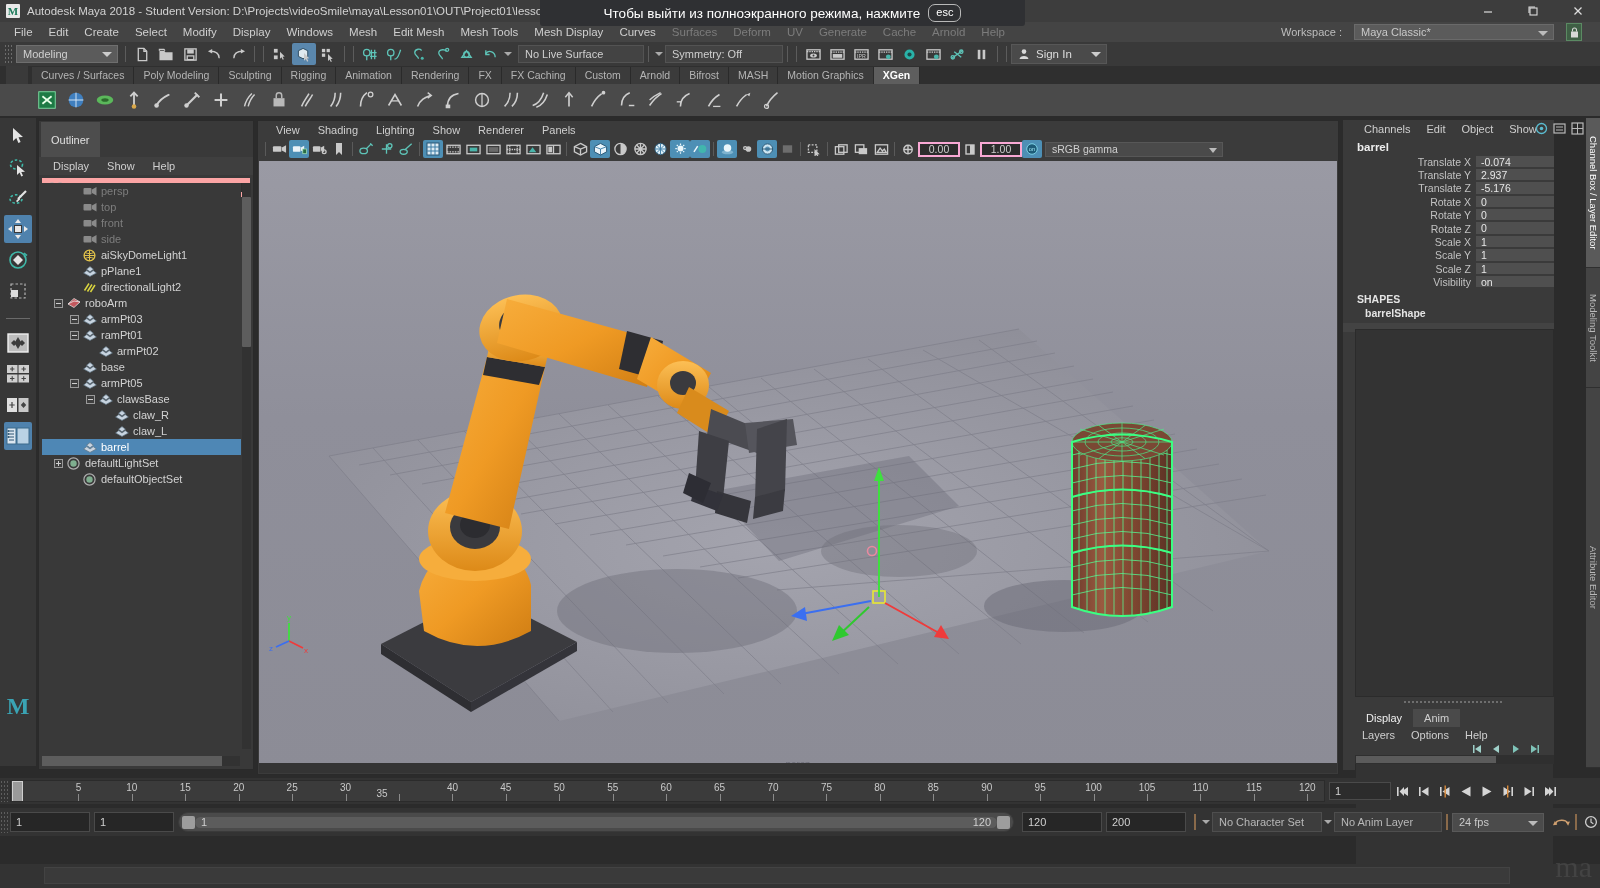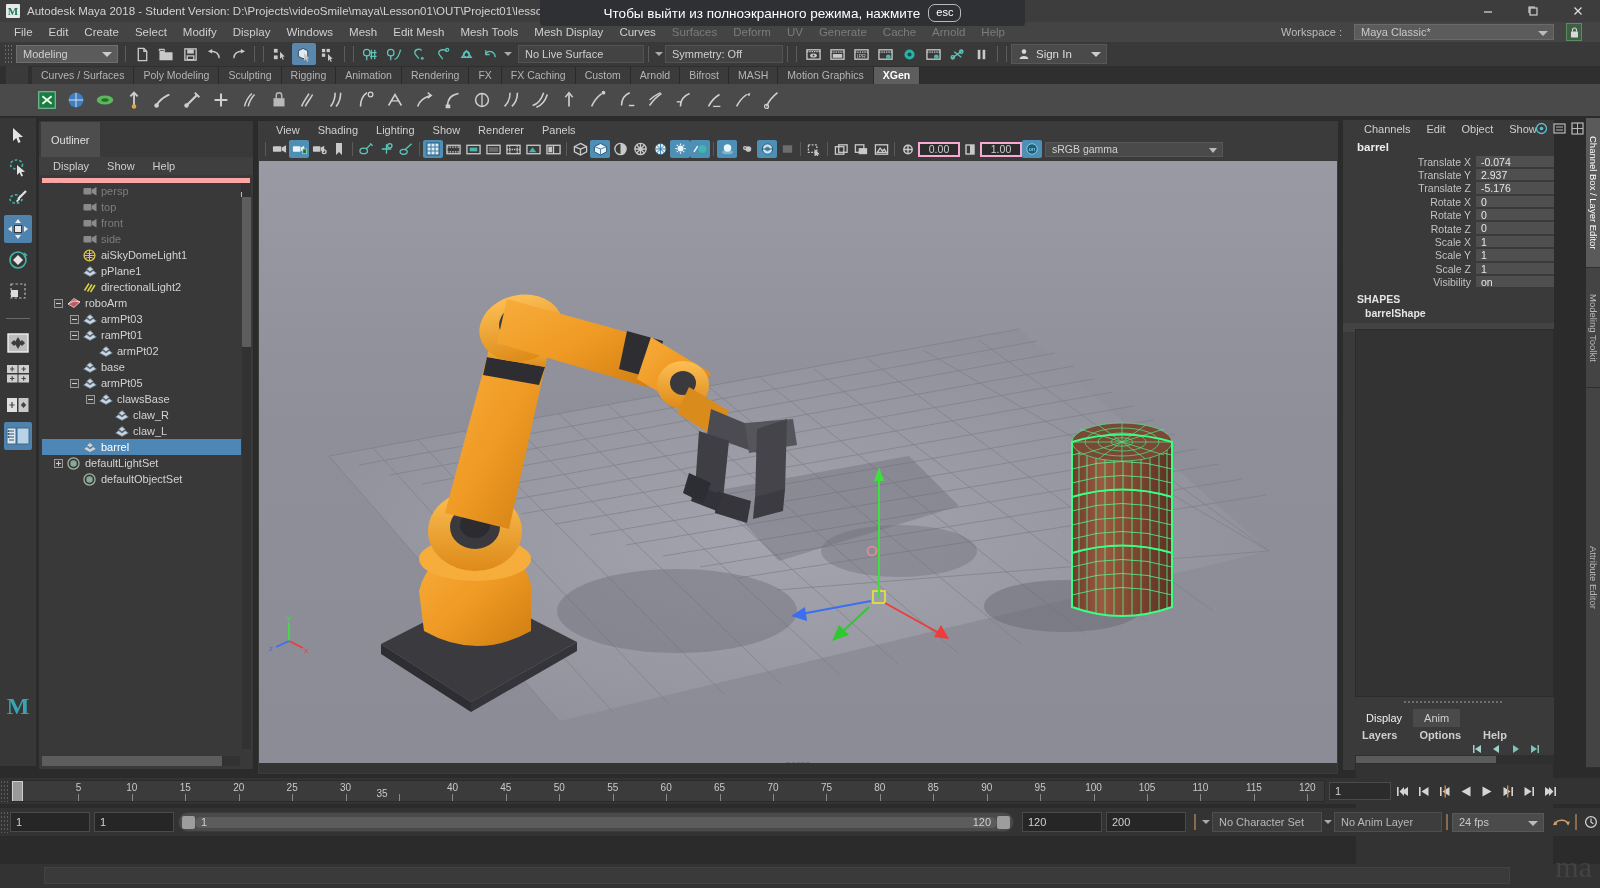--- a/index.html
+++ b/index.html
@@ -365,21 +365,21 @@
     background-size: 4px 4px;
   }
   .layers-tabs {
     position: absolute; left: 12px; top: 589px; display: flex;
   }
   .layer-tab {
     font-size: 11px; padding: 3px 11px; background: #4a4a4a; color: #cfcfcf;
   }
   .layer-tab.active { background: #3a3a3a; color: #f0f0f0; }
   .layers-menus {
-    position: absolute; left: 12px; top: 607px; display: flex; gap: 8px; font-weight: bold;
+    position: absolute; left: 12px; top: 607px; display: flex; gap: 2px;
   }
   .layers-menus .menu-item { font-size: 11px; padding: 1px 7px; }
   .layer-ctrl-row {
     position: absolute; right: 14px; top: 624px; display: flex; gap: 8px;
   }
   .layers-list {
     position: absolute; left: 12px; top: 640px; width: 199px; height: 112px;
     background: #333333; border: 1px solid #2b2b2b;
   }
   .layers-hscroll {

